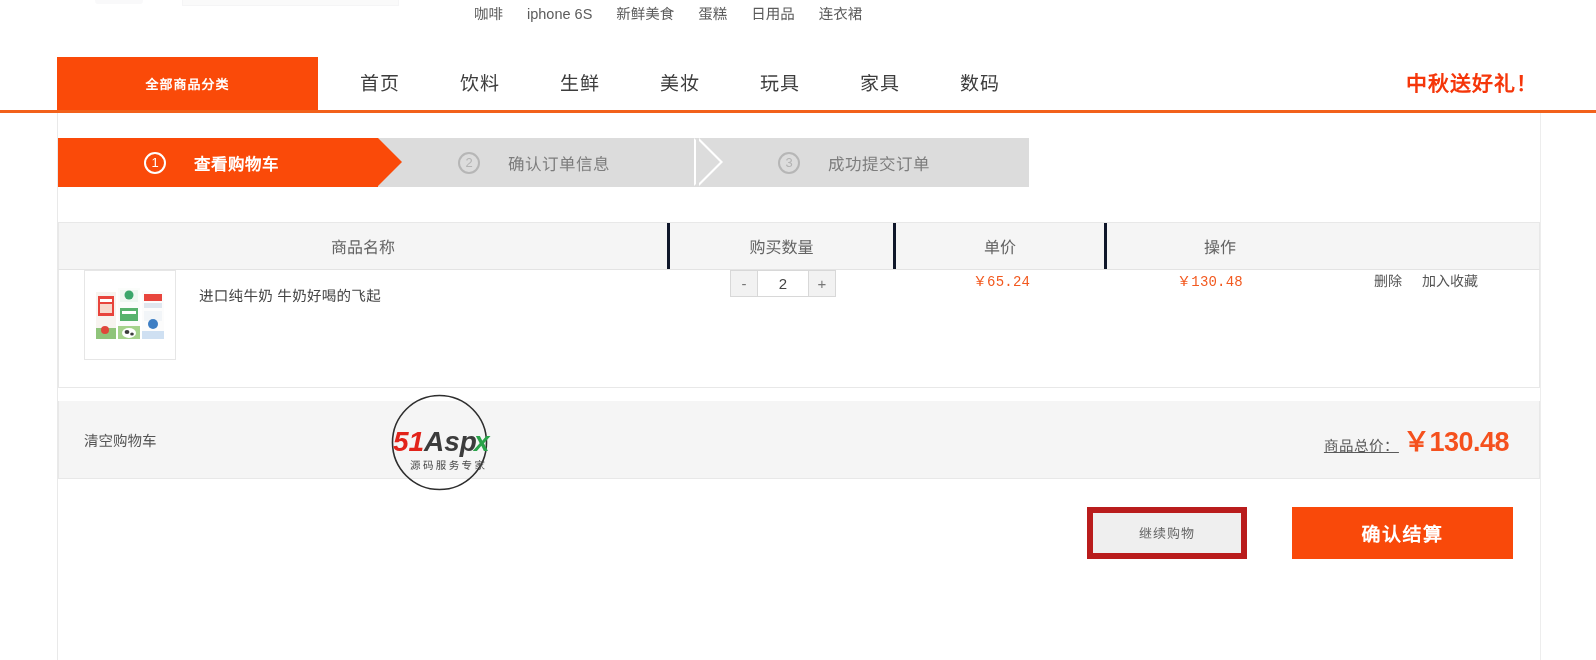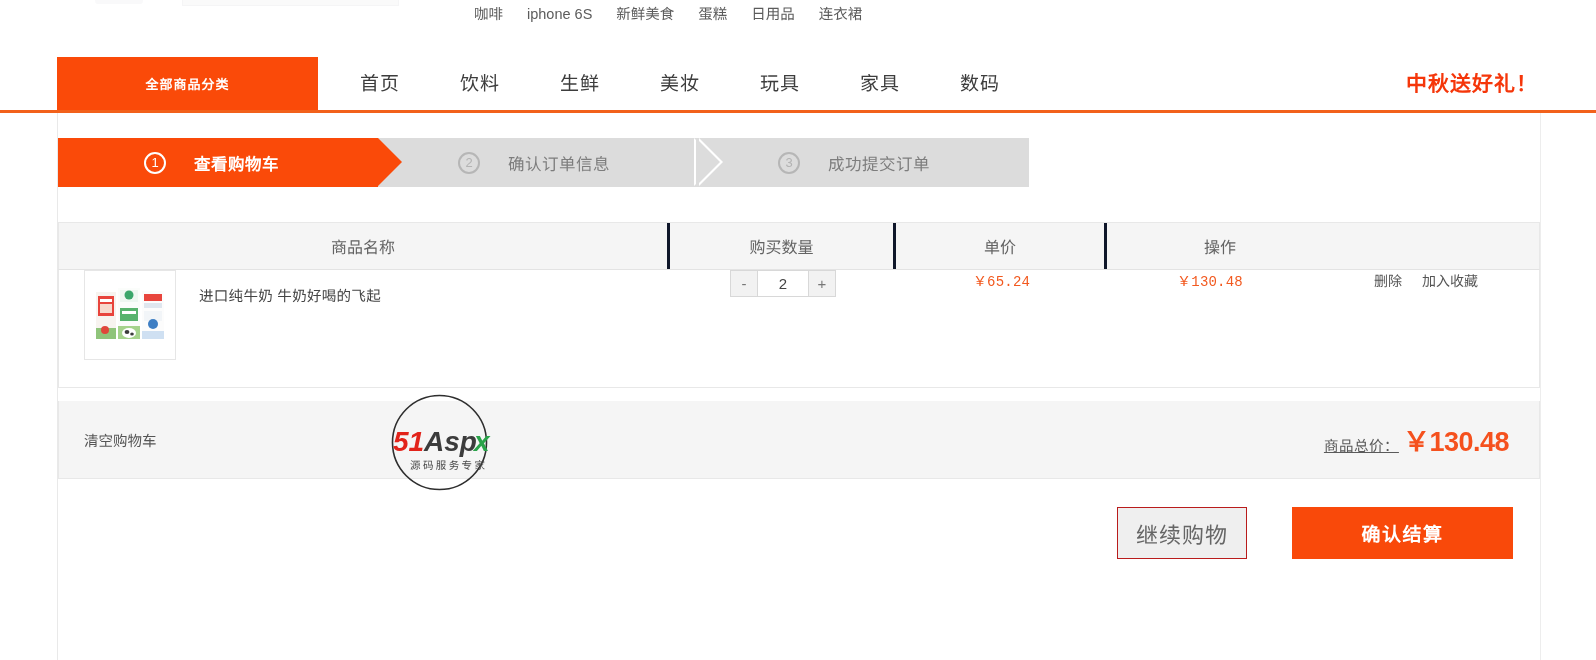--- a/index.html
+++ b/index.html
@@ -368,25 +368,25 @@
     width: 1482px;
     height: 105px;
     display: flex;
     align-items: center;
     justify-content: flex-end;
     padding-right: 27px;
     box-sizing: border-box;
     gap: 45px;
   }
   .btn-continue {
-    width: 130px; height: 52px;
+    width: 160px; height: 52px;
     background: #efefef;
-    border: 1px solid #b91c1c;
+    border: 6px solid #b91c1c;
     color: #666;
-    font-size: 22px;
+    font-size: 13px;
     font-family: "Liberation Sans", sans-serif;
     cursor: pointer;
     letter-spacing: 1px;
   }
   .btn-checkout {
     width: 221px; height: 52px;
     background: #f9490a;
     border: none;
     color: #fff;
     font-size: 19px;

